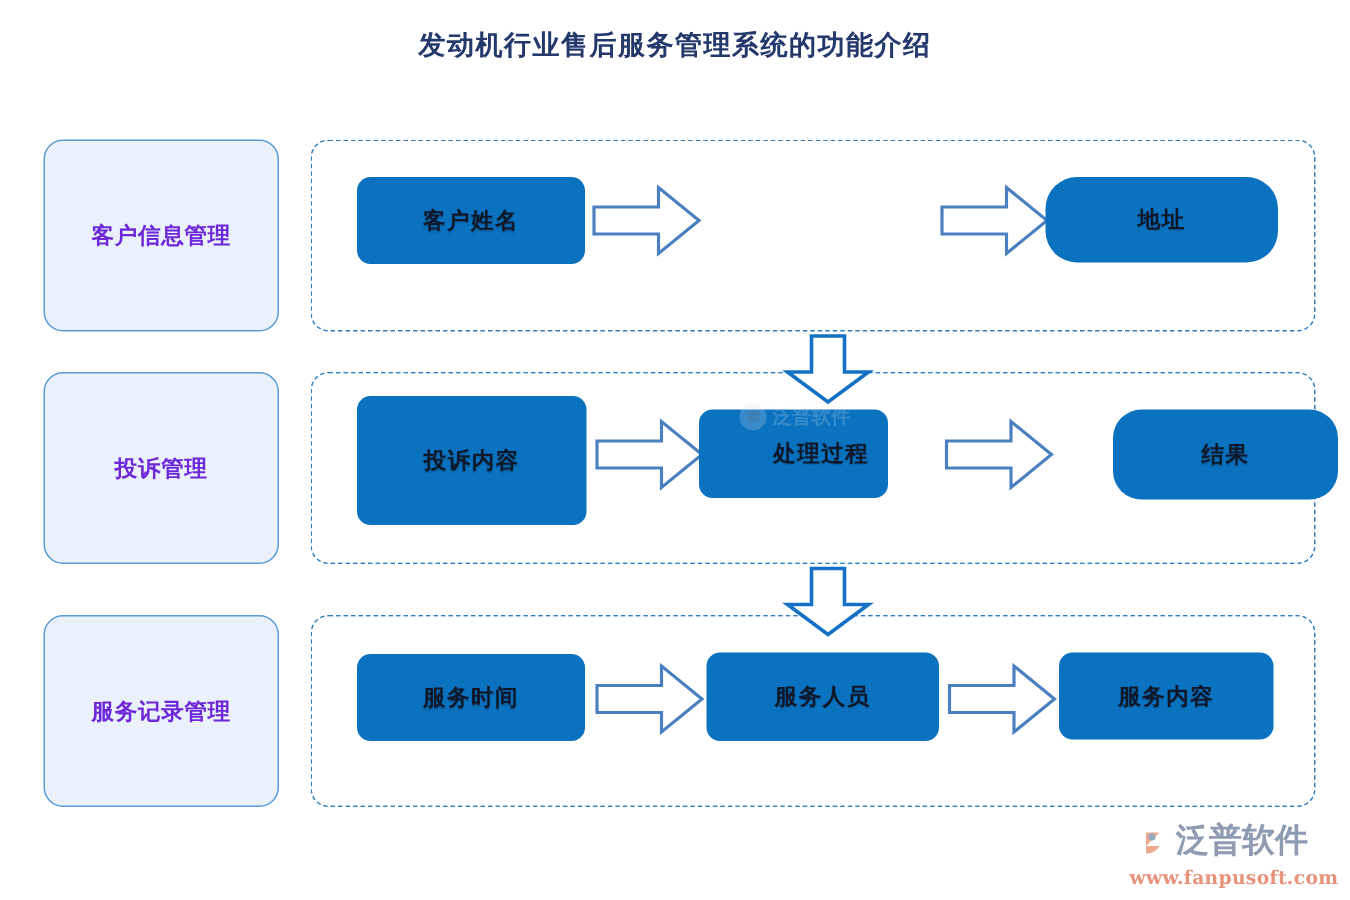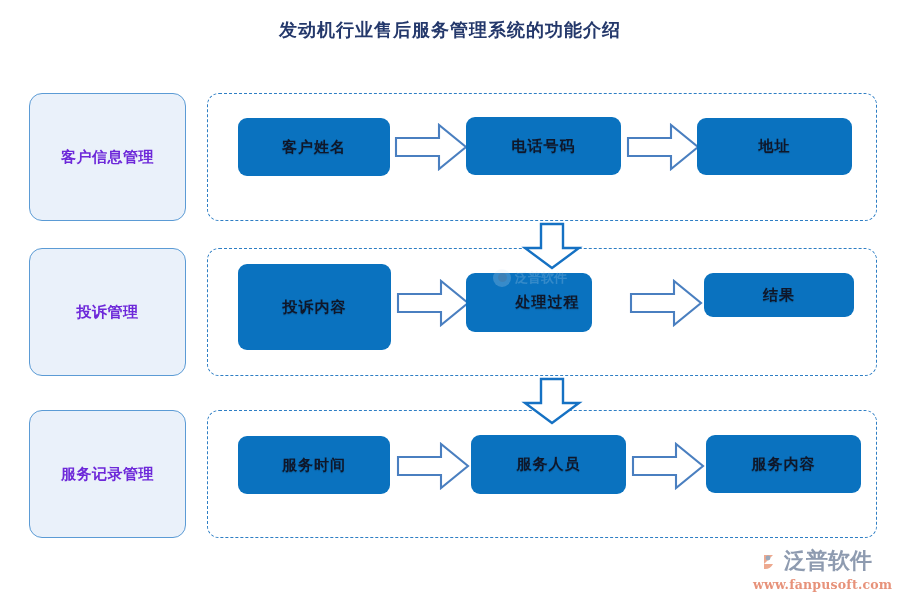--- a/index.html
+++ b/index.html
@@ -95,29 +95,29 @@
     font-size: 15px;
     font-weight: 700;
     font-family: "DejaVu Serif", "Liberation Serif", serif;
     letter-spacing: 1px;
     text-shadow: 0 1px 1px rgba(0,0,0,0.18);
   }
 
   
   .r1-s1 { left: 238px; top: 25px;  width: 152px; height: 58px; }
   .r1-s2 { left: 466px; top: 24px;  width: 155px; height: 58px; }
-  .r1-s3 { left: 697px; top: 25px;  width: 155px; height: 57px; }
+  .r1-s3 { left: 697px; top: 25px;  width: 155px; height: 57px; border-radius: 21px; }
   
   .r2-s1 { left: 238px; top: 16px;  width: 153px; height: 86px; }
   .r2-s2 { left: 466px; top: 25px;  width: 126px; height: 59px; padding-left: 37px; }
-  .r2-s3 { left: 704px; top: 25px;  width: 150px; height: 44px; }
+  .r2-s3 { left: 742px; top: 25px;  width: 150px; height: 60px; border-radius: 19px; }
   
   .r3-s1 { left: 238px; top: 26px;  width: 152px; height: 58px; align-items: center; }
   .r3-s2 { left: 471px; top: 25px;  width: 155px; height: 59px; }
-  .r3-s3 { left: 706px; top: 25px;  width: 155px; height: 58px; }
+  .r3-s3 { left: 706px; top: 25px;  width: 143px; height: 58px; }
 
   
   .h-arrow {
     position: absolute;
     width: 74px;
     height: 52px;
   }
   .h-arrow svg { display: block; width: 74px; height: 52px; }
 
   .r1-a1 { left: 394px; top: 28px; }
@@ -235,23 +235,20 @@
     <div class="step r1-s1">
       <span class="step-label">客户姓名</span>
     </div>
 
     <div class="h-arrow r1-a1">
       <svg viewBox="0 0 74 52" xmlns="http://www.w3.org/2000/svg">
         <polygon points="2,17 45,17 45,4 72,26 45,48 45,35 2,35" fill="#ffffff" stroke="#4a7fc0" stroke-width="2.1" stroke-linejoin="miter"></polygon>
       </svg>
     </div>
 
-    <div class="step r1-s2">
-      <span class="step-label">电话号码</span>
-    </div>
 
     <div class="h-arrow r1-a2">
       <svg viewBox="0 0 74 52" xmlns="http://www.w3.org/2000/svg">
         <polygon points="2,17 45,17 45,4 72,26 45,48 45,35 2,35" fill="#ffffff" stroke="#4a7fc0" stroke-width="2.1" stroke-linejoin="miter"></polygon>
       </svg>
     </div>
 
     <div class="step r1-s3">
       <span class="step-label">地址</span>
     </div>

